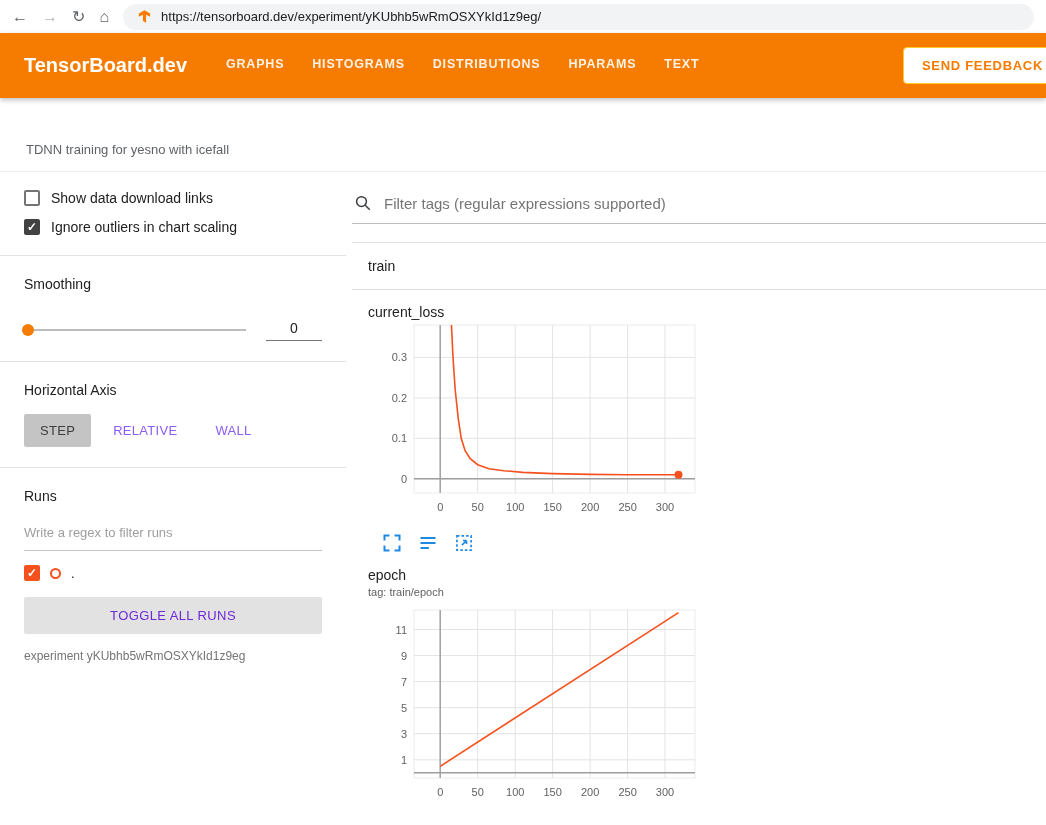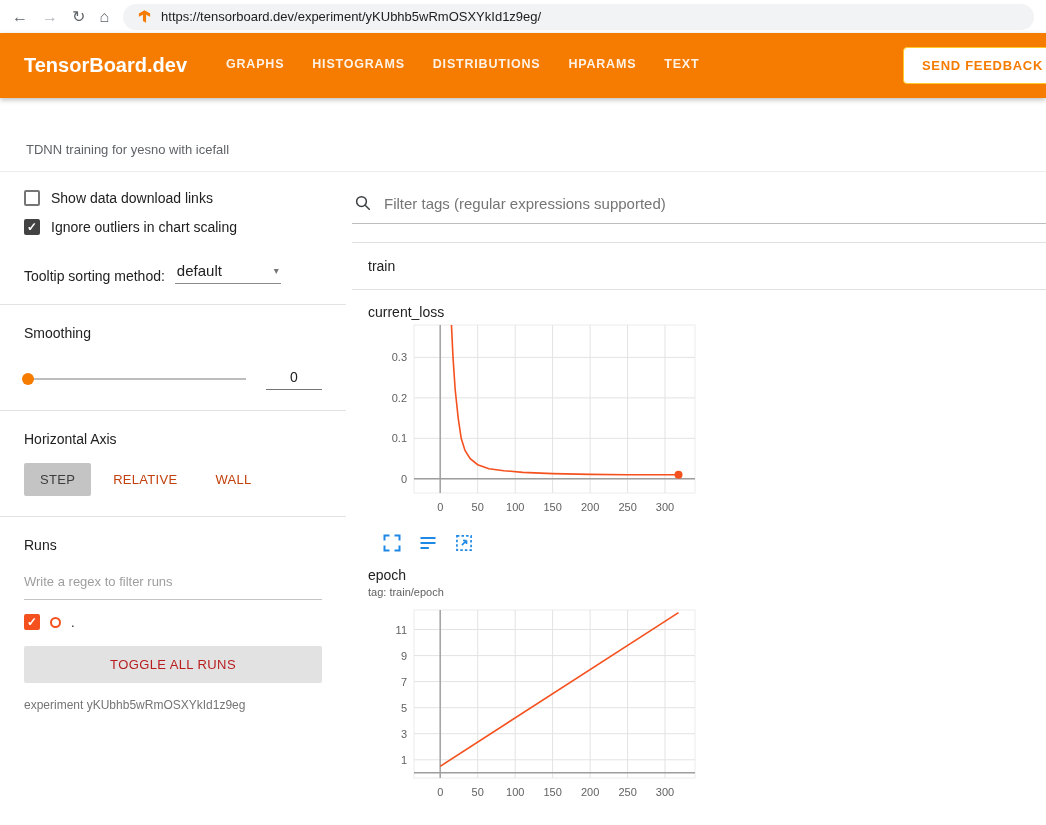--- a/index.html
+++ b/index.html
@@ -36,27 +36,27 @@
   .tooltip-row { display: flex; align-items: flex-end; gap: 10px; margin-top: 26px; font-size: 14px; color: #212121; }
   .select { display: flex; align-items: center; justify-content: space-between; width: 106px; border-bottom: 1px solid #8a8a8a; padding: 1px 2px 4px; font-size: 15px; color: #212121; cursor: pointer; }
   .select-arrow { color: #757575; font-size: 10px; }
   .divider { height: 1px; background: #e3e3e3; margin: 20px -24px; }
   .section-label { font-size: 14px; color: #212121; }
   .slider-row { display: flex; align-items: center; gap: 20px; margin-top: 26px; }
   .slider-track { flex: 1; height: 2px; background: #bdbdbd; position: relative; cursor: pointer; }
   .slider-thumb { position: absolute; left: -2px; top: -5px; width: 12px; height: 12px; border-radius: 50%; background: #f57c00; cursor: grab; }
   .slider-value { width: 56px; border: none; border-bottom: 1px solid #757575; font-size: 14px; color: #212121; text-align: center; padding: 2px 0 4px; background: transparent; outline: none; font-family: "Liberation Sans", sans-serif; }
   .axis-buttons { display: flex; gap: 6px; margin-top: 16px; }
-  .axis-btn { padding: 9px 16px; font-size: 13px; letter-spacing: 0.3px; color: #c2410c; background: transparent; border: none; border-radius: 2px; cursor: pointer; font-family: "Liberation Sans", sans-serif; }
+  .axis-btn { padding: 9px 16px; font-size: 13px; letter-spacing: 0.3px; color: #8b5cf6; background: transparent; border: none; border-radius: 2px; cursor: pointer; font-family: "Liberation Sans", sans-serif; }
   .axis-btn.active { background: #c4c4c4; color: #3d3d3d; }
   .runs-filter { width: 100%; border: none; border-bottom: 1px solid #c4c4c4; padding: 9px 0 10px; font-size: 13px; color: #212121; outline: none; background: transparent; margin-top: 12px; font-family: "Liberation Sans", sans-serif; }
   .runs-filter::placeholder { color: #9e9e9e; }
   .run-row { display: flex; align-items: center; gap: 10px; margin-top: 14px; font-size: 13px; color: #212121; }
   .run-dot { width: 11px; height: 11px; border-radius: 50%; border: 2px solid #f4511e; flex-shrink: 0; }
-  .toggle-all { margin-top: 16px; width: 100%; padding: 11px 0; background: #e2e2e2; color: #b91c1c; border: none; border-radius: 2px; font-size: 13px; letter-spacing: 0.4px; cursor: pointer; font-family: "Liberation Sans", sans-serif; }
+  .toggle-all { margin-top: 16px; width: 100%; padding: 11px 0; background: #e2e2e2; color: #6d28d9; border: none; border-radius: 2px; font-size: 13px; letter-spacing: 0.4px; cursor: pointer; font-family: "Liberation Sans", sans-serif; }
   .exp-caption { margin-top: 15px; font-size: 12px; color: #757575; }
 
   
   .filter-row { display: flex; align-items: center; gap: 12px; padding: 8px 0 11px 2px; border-bottom: 1px solid #bdbdbd; }
   .filter-input { flex: 1; border: none; outline: none; font-size: 15px; color: #202124; background: transparent; font-family: "Liberation Sans", sans-serif; }
   .filter-input::placeholder { color: #757575; }
   .card { margin-top: 18px; border-top: 1px solid #e0e0e0; background: #fff; }
   .card-header { padding: 15px 16px; font-size: 14px; color: #212121; border-bottom: 1px solid #e0e0e0; cursor: pointer; }
   .charts-grid { display: flex; flex-wrap: wrap; padding: 14px 0 0 16px; column-gap: 12px; }
   .chart { width: 335px; }
@@ -105,27 +105,20 @@
   <aside class="sidebar">
     <div class="checkbox-row">
       <span class="checkbox"></span>
       <span>Show data download links</span>
     </div>
     <div class="checkbox-row">
       <span class="checkbox checked"></span>
       <span>Ignore outliers in chart scaling</span>
     </div>
 
-    <div class="tooltip-row">
-      <span>Tooltip sorting method:</span>
-      <div class="select">
-        <span>default</span>
-        <span class="select-arrow">▾</span>
-      </div>
-    </div>
 
     <div class="divider"></div>
 
     <div class="section-label">Smoothing</div>
     <div class="slider-row">
       <div class="slider-track">
         <div class="slider-thumb"></div>
       </div>
       <input class="slider-value" value="0" style="">
     </div>

